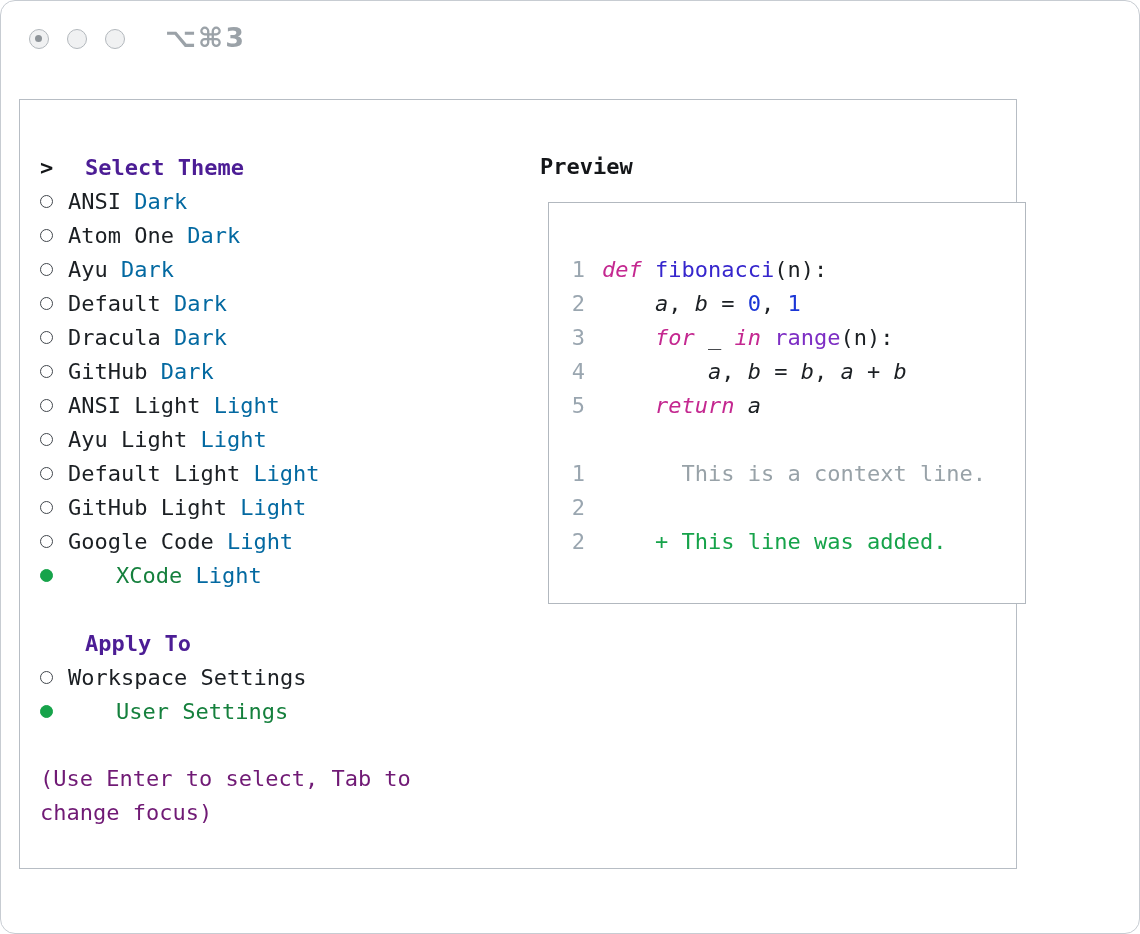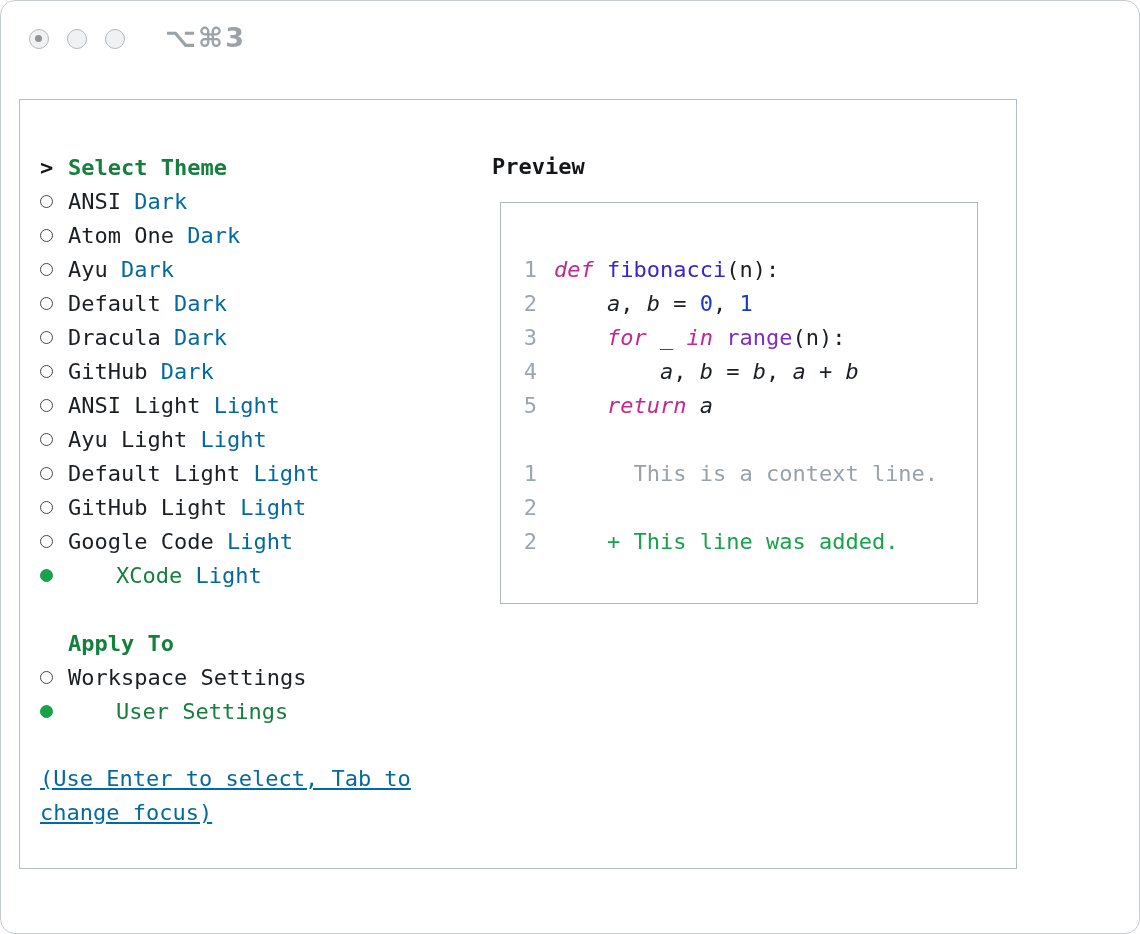--- a/index.html
+++ b/index.html
@@ -22,29 +22,29 @@
   
   .panel{position:absolute;left:18px;top:98px;width:998px;height:770px;
          box-sizing:border-box;border:1px solid #b7bdc4;background:#fff;}
 
   .left-col{position:absolute;left:20px;top:50px;}
   .row{display:flex;align-items:center;height:34px;font-size:22px;white-space:pre;}
   .bullet-slot{width:28px;flex:none;display:flex;align-items:center;}
   .circle{width:13px;height:13px;border:1.5px solid #42474d;border-radius:50%;
           box-sizing:border-box;background:transparent;}
   .circle.sel{background:#16a34a;border-color:#16a34a;}
-  .hdr{font-weight:bold;color:#15803d;}
+  .hdr{font-weight:bold;color:#4c1d95;margin-left:17px;}
   .pointer{font-weight:bold;font-size:22px;color:#141619;}
   .variant{color:#0369a1;margin-left:0.6em;text-align:center;}
   .sel-text{color:#15803d;margin-left:48px;}
   .spacer{height:34px;}
-  .hint{width:400px;margin-top:0;color:#0369a1;font-size:22px;line-height:34px;text-decoration:underline;}
+  .hint{width:400px;margin-top:0;color:#701a75;font-size:22px;line-height:34px;}
 
   
-  .preview{position:absolute;left:472px;top:50px;}
+  .preview{position:absolute;left:520px;top:50px;}
   .preview-header{height:34px;line-height:34px;font-size:22px;font-weight:bold;color:#141619;}
   .preview-box{margin-top:18px;margin-left:8px;width:478px;height:402px;
                box-sizing:border-box;border:1px solid #b2b8bf;background:#fff;
                padding:50px 0 0 22px;overflow:hidden;}
   .cline{display:flex;height:34px;line-height:34px;font-size:22px;white-space:pre;}
   .lnum{width:14px;flex:none;text-align:right;color:#9aa6b0;margin-right:17px;}
   .ccontent{white-space:pre;}
   .spacer-line{height:34px;}
 
   .tok-keyword{color:#c42890;font-style:italic;}

